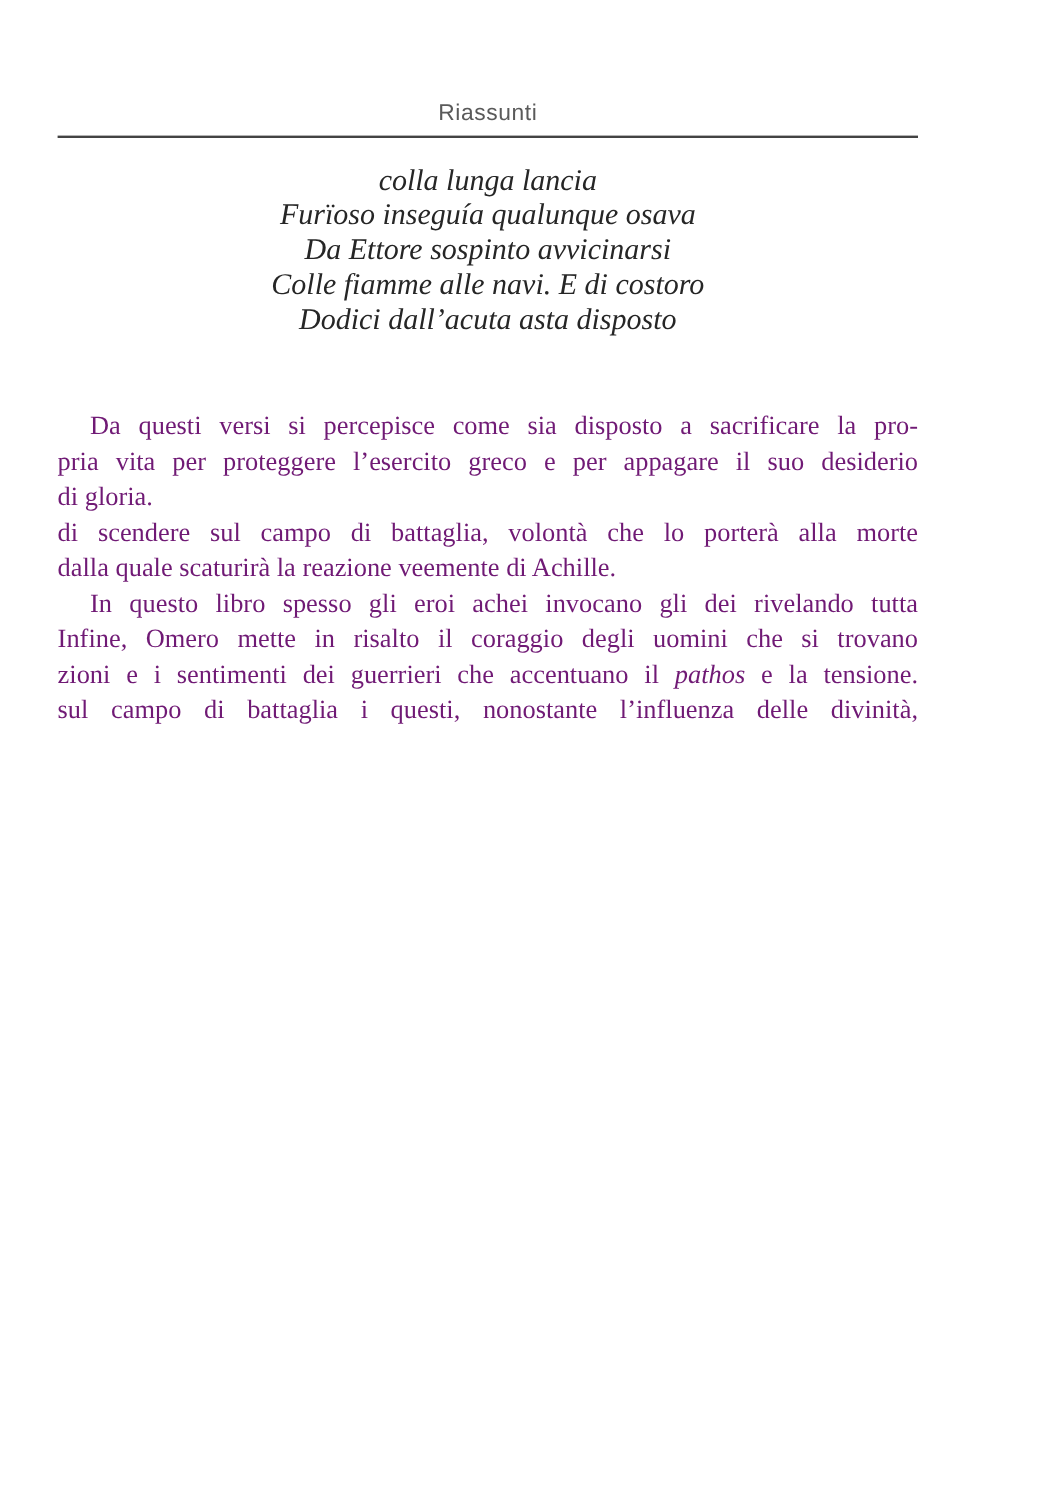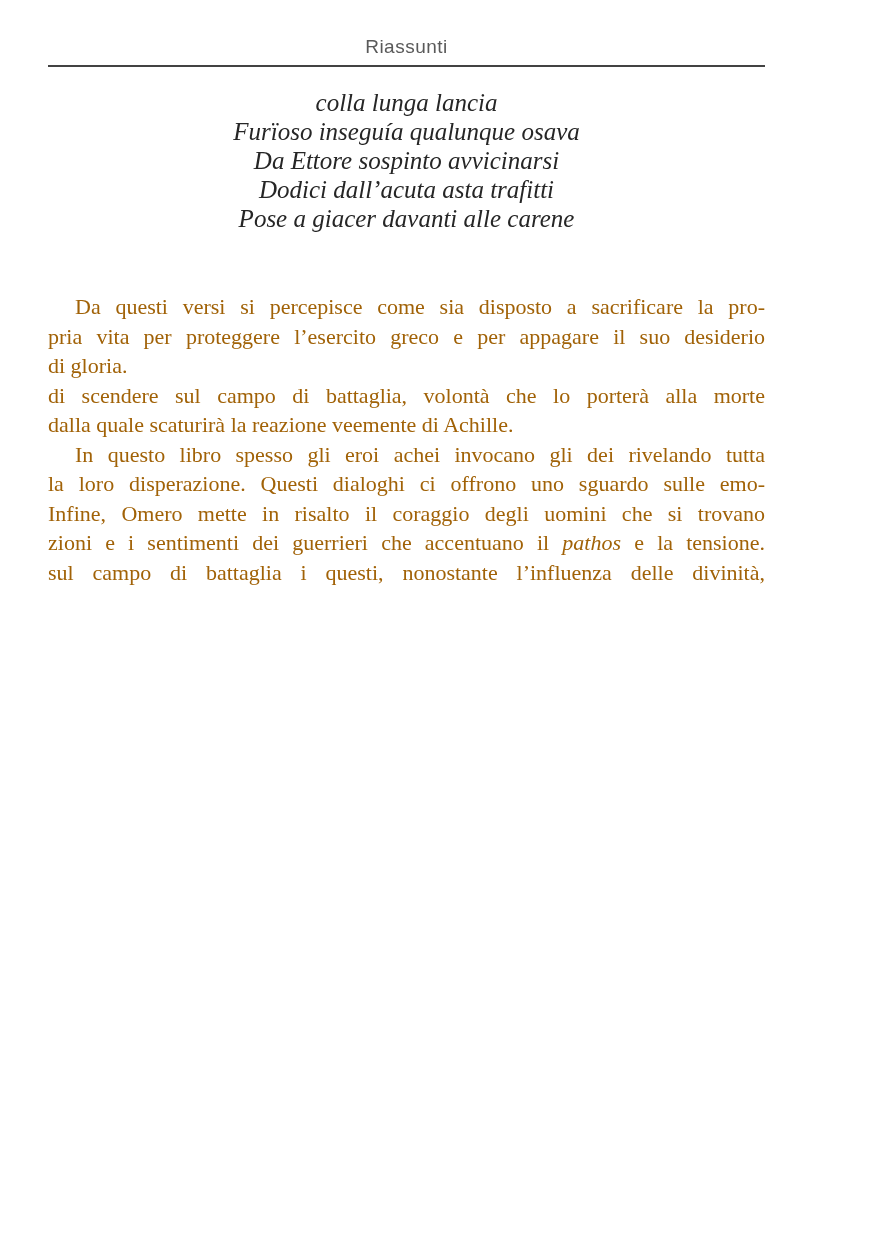--- a/index.html
+++ b/index.html
@@ -7,20 +7,21 @@
     padding: 0;
     background: #ffffff;
   }
   .page {
     position: relative;
     width: 875px;
     height: 1086px;
     background: #ffffff;
     overflow: hidden;
     font-family: "Liberation Serif", serif;
+    margin-top: 48px;
   }
   
   .running-header {
     position: absolute;
     left: 48px;
     width: 717px;
     top: 36px;
   }
   .running-header .title {
     text-align: center;
@@ -50,21 +51,21 @@
     text-align: center;
   }
   
   .body-text {
     position: absolute;
     left: 48px;
     width: 717px;
     top: 292px;
     font-size: 22px;
     line-height: 29.5px;
-    color: #a16207;
+    color: #701a75;
   }
   .para .line {
     text-align: justify;
     text-align-last: justify;
   }
   .para .line.first {
     text-indent: 27px;
   }
   .para .line.last {
     text-align-last: left;
@@ -125,37 +126,36 @@
 
   <div class="running-header">
     <div class="title">Riassunti</div>
     <div class="rule"></div>
   </div>
 
   <div class="verse">
       <div class="vline first">colla lunga lancia</div>
       <div class="vline">Furïoso inseguía qualunque osava</div>
       <div class="vline">Da Ettore sospinto avvicinarsi</div>
-      <div class="vline">Dodici dall’acuta asta trafitti</div>
-      <div class="vline last">Pose a giacer davanti alle carene</div>
+      <div class="vline">Colle fiamme alle navi. E di costoro</div>
+      <div class="vline">Dodici dall’acuta asta disposto</div>
     </div>
 
   <div class="body-text">
     <div class="para">
         <div class="line first">Da questi versi si percepisce come sia disposto a sacrificare la pro-</div>
         <div class="line">pria vita per proteggere l’esercito greco e per appagare il suo desiderio</div>
         <div class="line last">di gloria.</div>
       </div>
     <div class="para">
         <div class="line">di scendere sul campo di battaglia, volontà che lo porterà alla morte</div>
         <div class="line last">dalla quale scaturirà la reazione veemente di Achille.</div>
       </div>
     <div class="para">
         <div class="line first">In questo libro spesso gli eroi achei invocano gli dei rivelando tutta</div>
-        <div class="line">la loro disperazione. Questi dialoghi ci offrono uno sguardo sulle emo-</div>
         <div class="line">Infine, Omero mette in risalto il coraggio degli uomini che si trovano</div>
         <div class="line">zioni e i sentimenti dei guerrieri che accentuano il <em>pathos</em> e la tensione.</div>
         <div class="line">sul campo di battaglia i questi, nonostante l’influenza delle divinità,</div>
       </div>
   </div>
 
 
 </div>
 
 </body></html>

